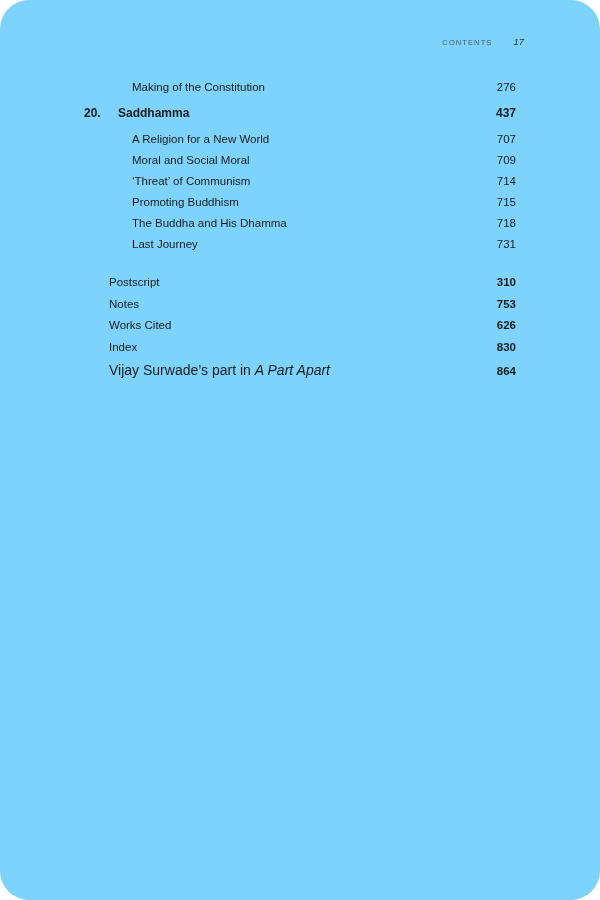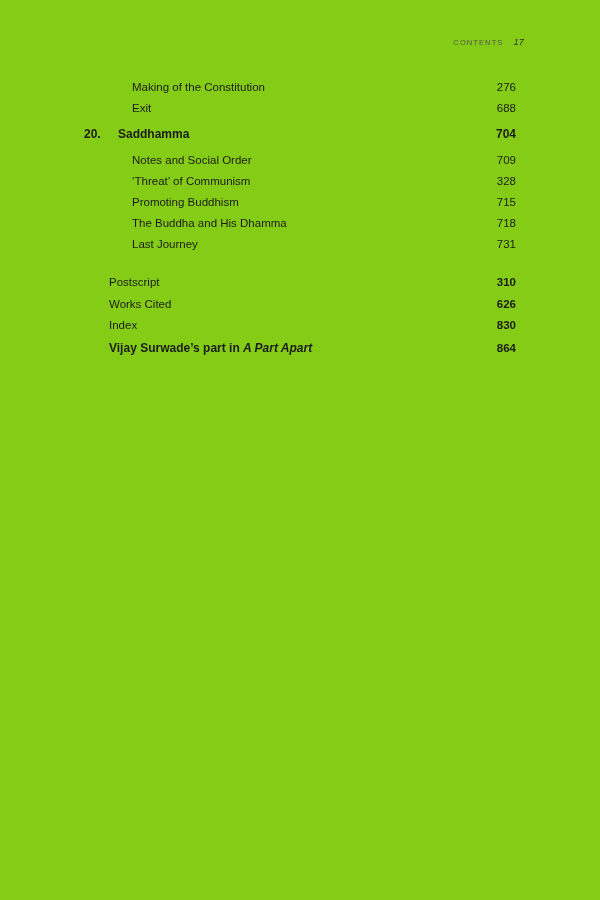--- a/index.html
+++ b/index.html
@@ -14,41 +14,43 @@
     color: #1a1a1a;
     position: relative;
     overflow: hidden;
   }
   .page {
     position: absolute;
     left: 0;
     top: 0;
     width: 600px;
     height: 900px;
-    background: #84cc16;
+    background: #7dd3fc;
+    border-radius: 29px;
   }
   
   .running-head {
     position: absolute;
     right: 76px;
     top: 36px;
     display: flex;
     align-items: baseline;
     gap: 10px;
   }
   .running-head .rh-label {
     font-size: 7.5px;
     letter-spacing: 1.1px;
     color: #555;
     text-transform: uppercase;
   }
   .running-head .rh-page {
     font-size: 9.5px;
     font-style: italic;
     color: #333;
+    margin-left: 11px;
   }
 
   .toc {
     position: absolute;
     left: 84px;
     top: 82px;
     width: 432px;
   }
 
   .row {
@@ -106,22 +108,22 @@
   }
   .lvl-back .title {
     font-size: 11.5px;
     padding-left: 25px;
   }
   .lvl-back .pageno {
     font-weight: bold;
     font-size: 11.5px;
   }
   .lvl-back.bold .title {
-    font-weight: bold;
-    font-size: 12px;
+    font-weight: normal;
+    font-size: 14px;
   }
   .lvl-back .ital {
     font-style: italic;
   }
   .spacer-sm { height: 9px; }
   .spacer-xs { height: 4px; }
 </style>
 </head>
 <body>
 
@@ -131,62 +133,66 @@
     <span class="rh-label">CONTENTS</span>
     <span class="rh-page">17</span>
   </div>
 
   <div class="toc">
 
     <div class="row lvl-sub">
       <span class="title">Making of the Constitution</span>
       <span class="pageno">276</span>
     </div>
-    <div class="row lvl-sub">
-      <span class="title">Exit</span>
-      <span class="pageno">688</span>
-    </div>
 
     <div class="spacer-xs"></div>
 
     <div class="row lvl-chapter">
       <span class="title">
         <span class="num">20.</span>
         <span>Saddhamma</span>
       </span>
-      <span class="pageno">704</span>
-    </div>
-
-    <div class="row lvl-sub">
-      <span class="title">Notes and Social Order</span>
+      <span class="pageno">437</span>
+    </div>
+
+    <div class="row lvl-sub">
+      <span class="title">A Religion for a New World</span>
+      <span class="pageno">707</span>
+    </div>
+    <div class="row lvl-sub">
+      <span class="title">Moral and Social Moral</span>
       <span class="pageno">709</span>
     </div>
     <div class="row lvl-sub">
       <span class="title">‘Threat’ of Communism</span>
-      <span class="pageno">328</span>
+      <span class="pageno">714</span>
     </div>
     <div class="row lvl-sub">
       <span class="title">Promoting Buddhism</span>
       <span class="pageno">715</span>
     </div>
     <div class="row lvl-sub">
       <span class="title">The Buddha and His Dhamma</span>
       <span class="pageno">718</span>
     </div>
     <div class="row lvl-sub">
       <span class="title">Last Journey</span>
       <span class="pageno">731</span>
     </div>
 
     <div class="spacer-sm"></div>
 
     <div class="backmatter">
       <div class="row lvl-back">
         <span class="title">Postscript</span>
         <span class="pageno">310</span>
+      </div>
+      <div class="row lvl-back">
+        <span class="title">Notes</span>
+        <span class="pageno">753</span>
       </div>
       <div class="row lvl-back">
         <span class="title">Works Cited</span>
         <span class="pageno">626</span>
       </div>
       <div class="row lvl-back">
         <span class="title">Index</span>
         <span class="pageno">830</span>
       </div>
       <div class="row lvl-back bold">

